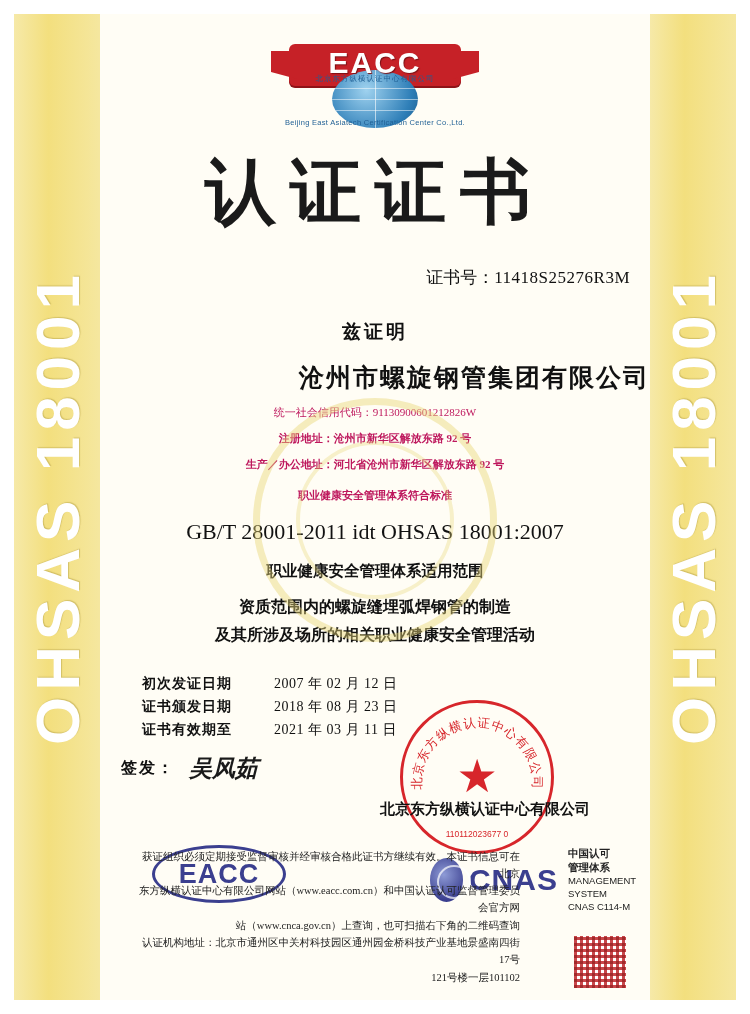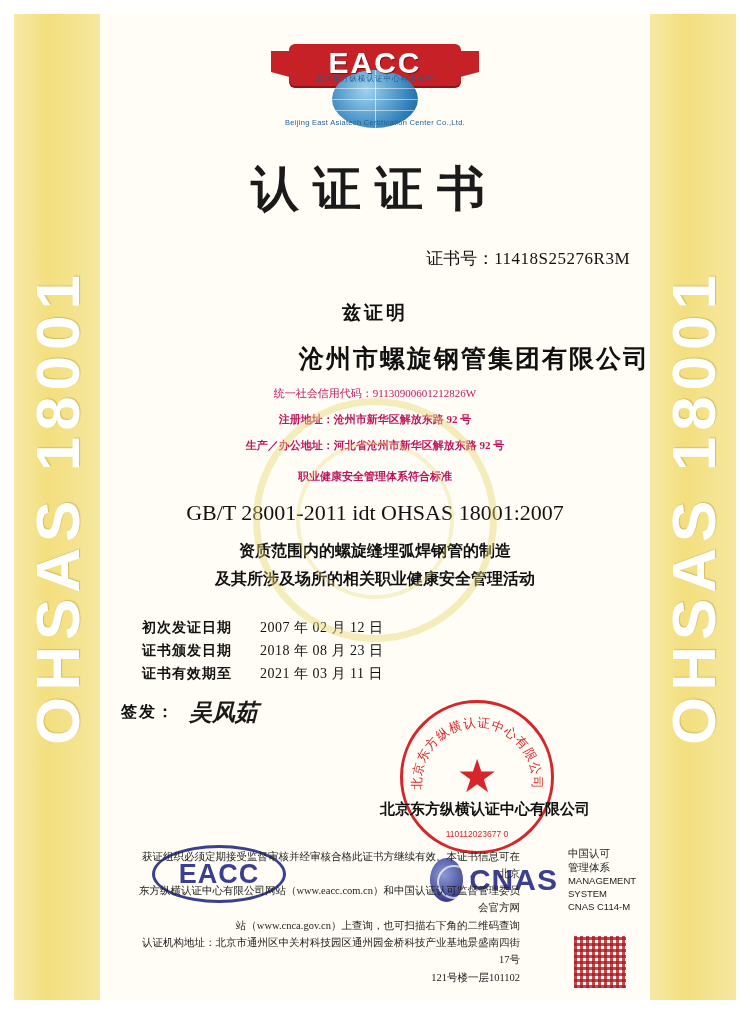--- a/index.html
+++ b/index.html
@@ -175,22 +175,22 @@
     width: 100%;
     text-align: center;
     font-size: 7.5px;
     color: #1f5f94;
     font-family: "Liberation Sans", sans-serif;
     letter-spacing: .3px;
     z-index: 4;
   }
 
   .cert-title {
-    margin-top: 26px;
-    font-size: 48px;
+    margin-top: 14px;
+    font-size: 71px;
     font-weight: bold;
     letter-spacing: 14px;
     color: #1a1a1a;
     font-family: "DejaVu Serif", serif;
   }
   .cert-no {
     margin-top: 26px;
     text-align: right;
     padding-right: 20px;
     font-size: 17px;
@@ -246,20 +246,21 @@
     margin-top: 26px;
     text-align: left;
     padding-left: 42px;
     font-size: 14px;
     color: #111;
   }
   .dates .row {
     display: flex;
     align-items: baseline;
     margin-bottom: 5px;
+    gap: 14px;
   }
   .dates .lab {
     width: 118px;
     letter-spacing: 1px;
     font-weight: bold;
   }
   .dates .val {
     font-family: "Liberation Serif", serif;
     letter-spacing: .5px;
   }
@@ -393,20 +394,21 @@
     margin-left: 10px;
     text-align: left;
     font-size: 9.5px;
     line-height: 1.35;
     color: #222;
     font-family: "Liberation Sans", sans-serif;
   }
   .cnas-right .cn {
     font-family: "Liberation Serif", serif;
     font-size: 10.5px;
+    font-weight: bold;
   }
 
   
   .footer {
     position: absolute;
     left: 38px;
     right: 130px;
     bottom: 28px;
     text-align: right;
     font-size: 10.5px;
@@ -464,20 +466,21 @@
       <span>证书号：</span><span class="num">11418S25276R3M</span>
     </div>
 
     <div class="hereby">兹证明</div>
     <div class="company">沧州市螺旋钢管集团有限公司</div>
     <div class="line">统一社会信用代码：91130900601212826W</div>
     <div class="line bold">注册地址：沧州市新华区解放东路 92 号</div>
     <div class="line bold">生产／办公地址：河北省沧州市新华区解放东路 92 号</div>
     <div class="line bold" style="margin-top:16px">职业健康安全管理体系符合标准</div>
     <div class="standard">GB/T 28001-2011 idt OHSAS 18001:2007</div>
+    <div class="scope-title">职业健康安全管理体系适用范围</div>
     <div class="scope-body">资质范围内的螺旋缝埋弧焊钢管的制造</div>
     <div class="scope-body" style="margin-top:2px">及其所涉及场所的相关职业健康安全管理活动</div>
 
     <div class="dates">
       <div class="row">
         <span class="lab">初次发证日期</span>
         <span class="val">2007 年 02 月 12 日</span>
       </div>
       <div class="row">
         <span class="lab">证书颁发日期</span>

